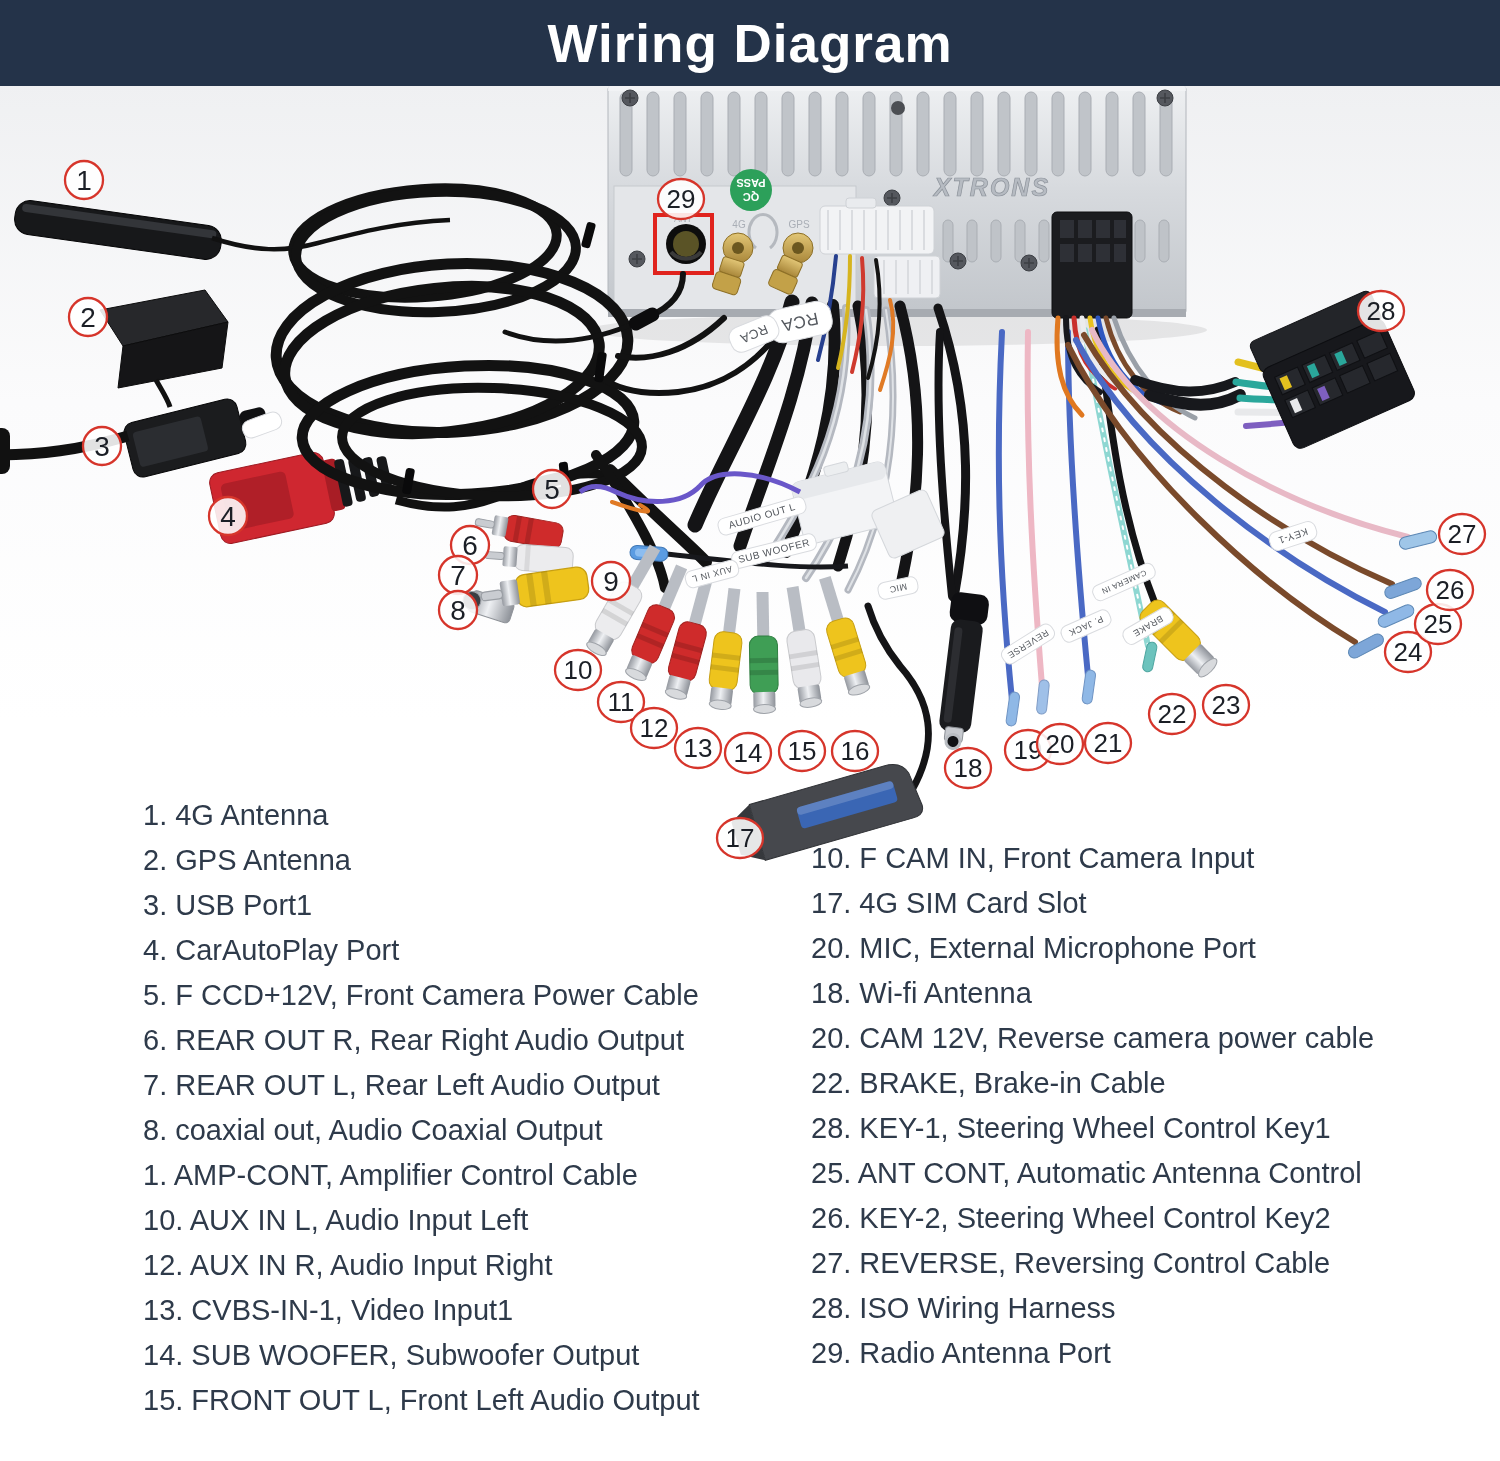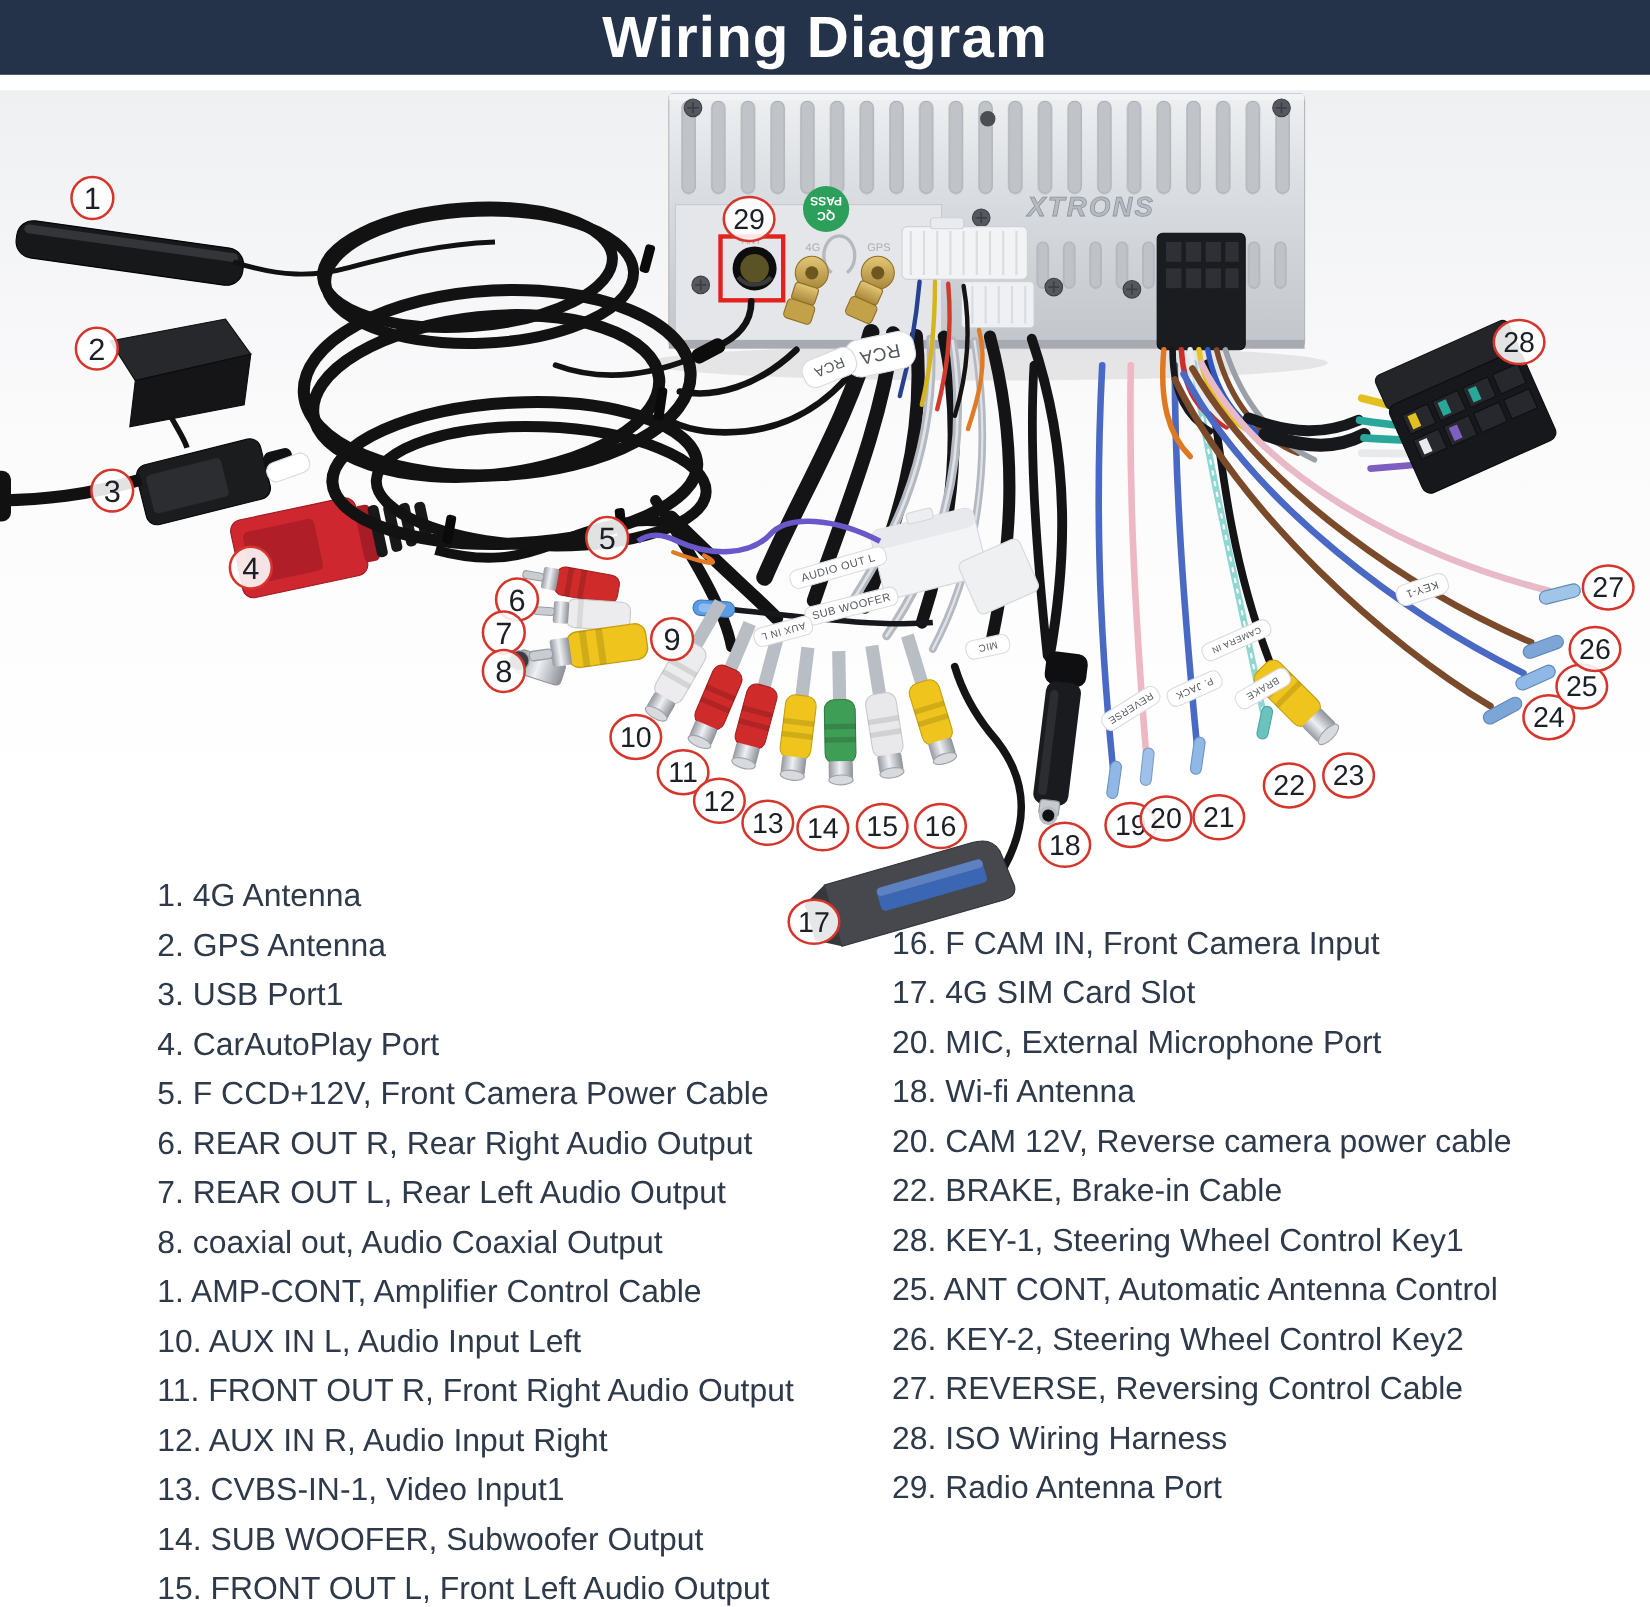--- a/index.html
+++ b/index.html
@@ -1,21 +1,21 @@
 <!DOCTYPE html>
 <html><head>
 <meta charset="utf-8">
 <style>
   html,body{margin:0;padding:0}
   body{
     width:1500px;height:1461px;position:relative;margin:0;
     background:#ffffff;font-family:"Liberation Sans",sans-serif;overflow:hidden;
   }
   .header{
-    position:absolute;top:0;left:0;width:1500px;height:68px;background:#243349;
+    position:absolute;top:0;left:0;width:1500px;height:86px;background:#243349;
     z-index:3;display:flex;align-items:center;justify-content:center;
   }
   .header h1{margin:0;color:#ffffff;font-size:53px;font-weight:bold;letter-spacing:1px}
   svg.photo{position:absolute;top:0;left:0;z-index:1}
   .legend{
     position:absolute;z-index:2;list-style:none;margin:0;padding:0;
     font-size:29px;color:#2e3a4a;
   }
   .legend li{line-height:45px;white-space:nowrap}
   .legend-left{left:143px;top:793px}
@@ -615,28 +615,27 @@
     <li>1. 4G Antenna</li>
     <li>2. GPS Antenna</li>
     <li>3. USB Port1</li>
     <li>4. CarAutoPlay Port</li>
     <li>5. F CCD+12V, Front Camera Power Cable</li>
     <li>6. REAR OUT R, Rear Right Audio Output</li>
     <li>7. REAR OUT L, Rear Left Audio Output</li>
     <li>8. coaxial out, Audio Coaxial Output</li>
     <li>1. AMP-CONT, Amplifier Control Cable</li>
     <li>10. AUX IN L, Audio Input Left</li>
-    <li>11. FRONT OUT R, Front Right Audio Output</li>
     <li>12. AUX IN R, Audio Input Right</li>
     <li>13. CVBS-IN-1, Video Input1</li>
     <li>14. SUB WOOFER, Subwoofer Output</li>
     <li>15. FRONT OUT L, Front Left Audio Output</li>
   </ul>
 <ul class="legend legend-right">
-    <li>16. F CAM IN, Front Camera Input</li>
+    <li>10. F CAM IN, Front Camera Input</li>
     <li>17. 4G SIM Card Slot</li>
     <li>20. MIC, External Microphone Port</li>
     <li>18. Wi-fi Antenna</li>
     <li>20. CAM 12V, Reverse camera power cable</li>
     <li>22. BRAKE, Brake-in Cable</li>
     <li>28. KEY-1, Steering Wheel Control Key1</li>
     <li>25. ANT CONT, Automatic Antenna Control</li>
     <li>26. KEY-2, Steering Wheel Control Key2</li>
     <li>27. REVERSE, Reversing Control Cable</li>
     <li>28. ISO Wiring Harness</li>

